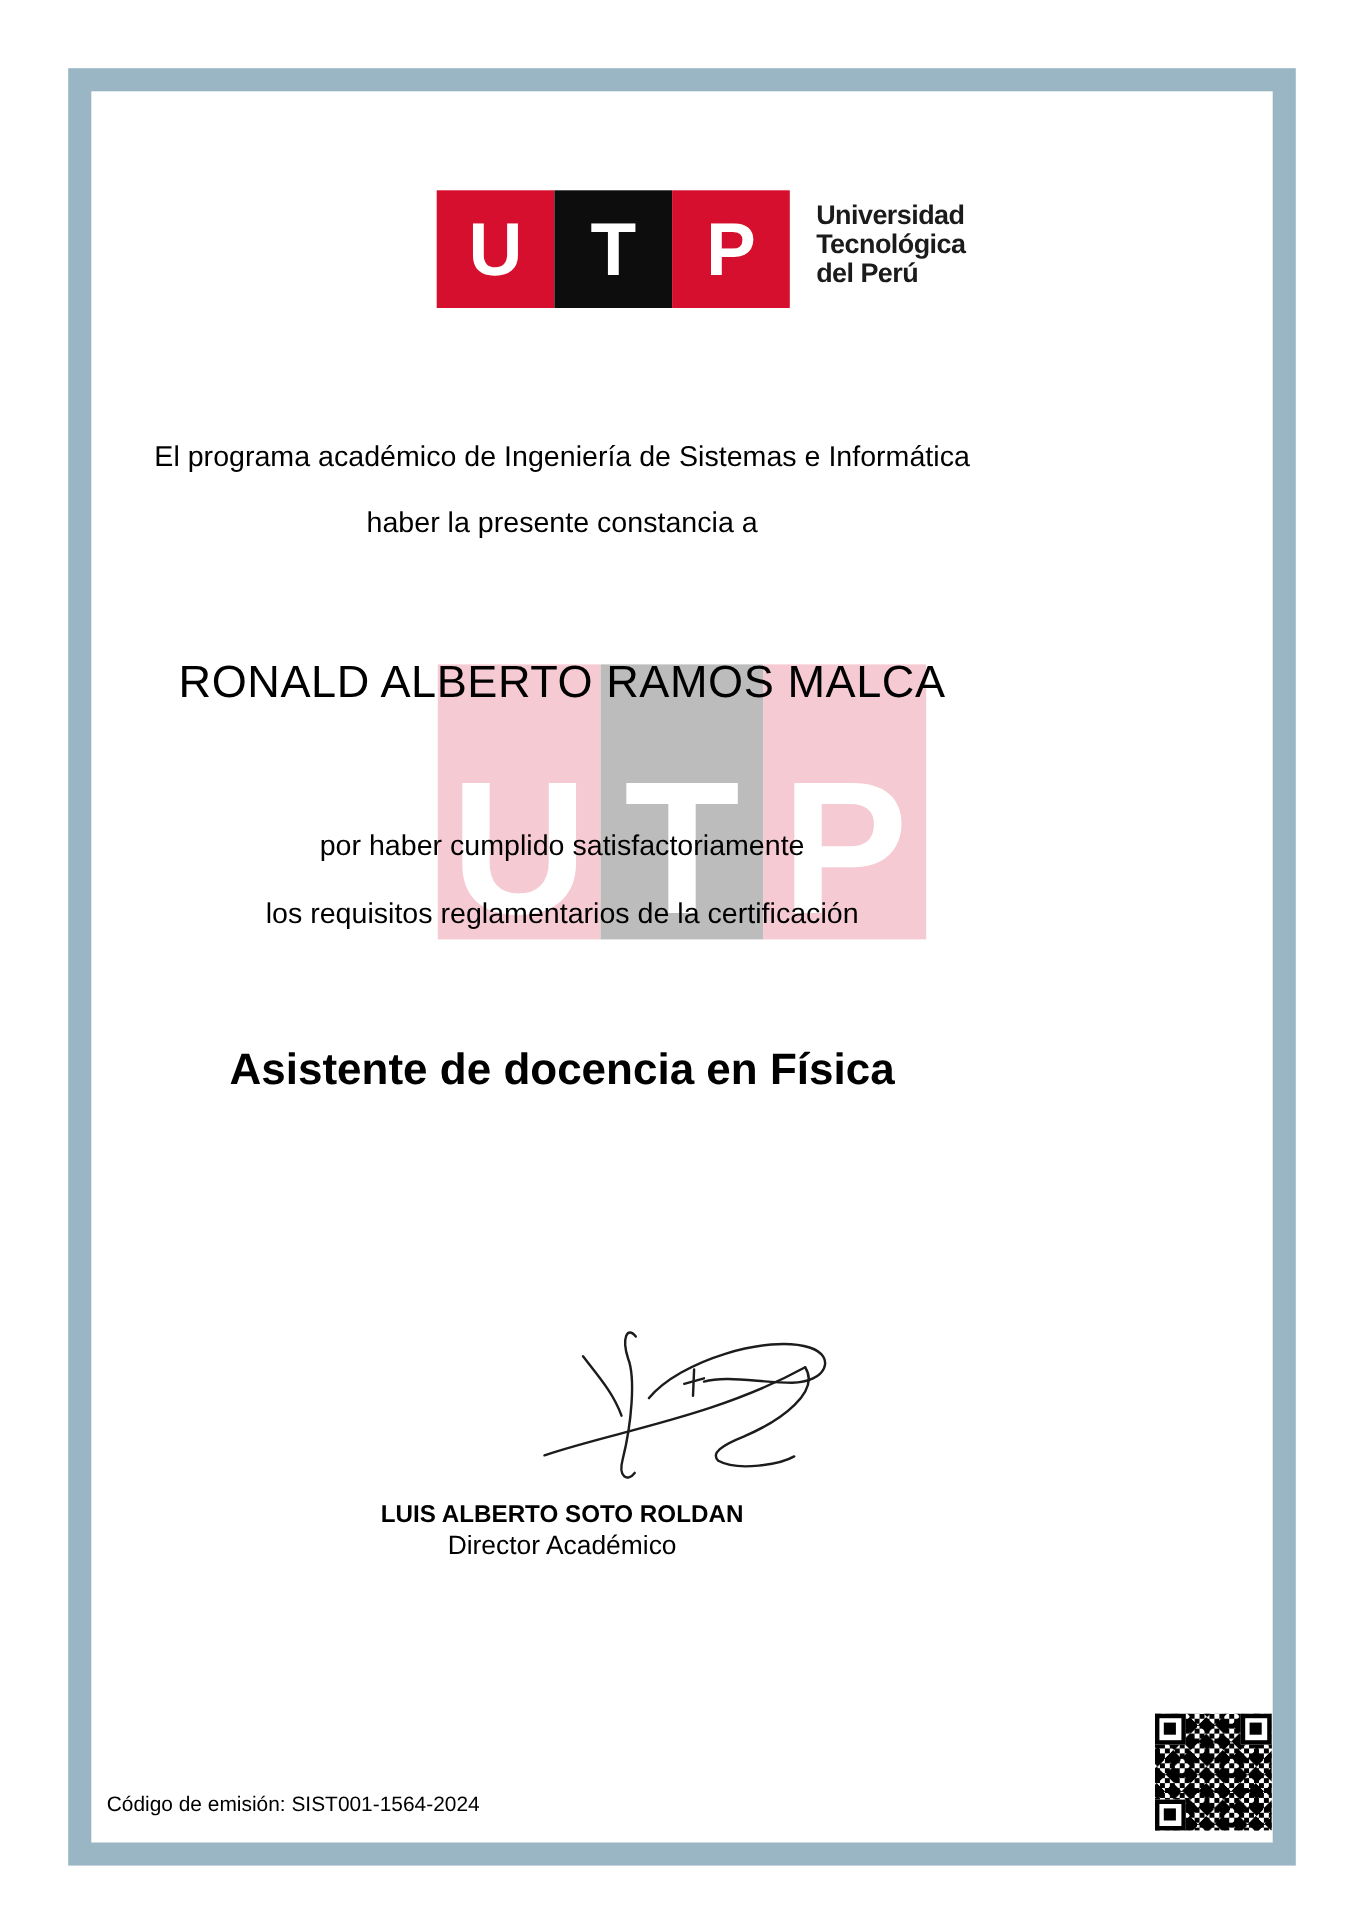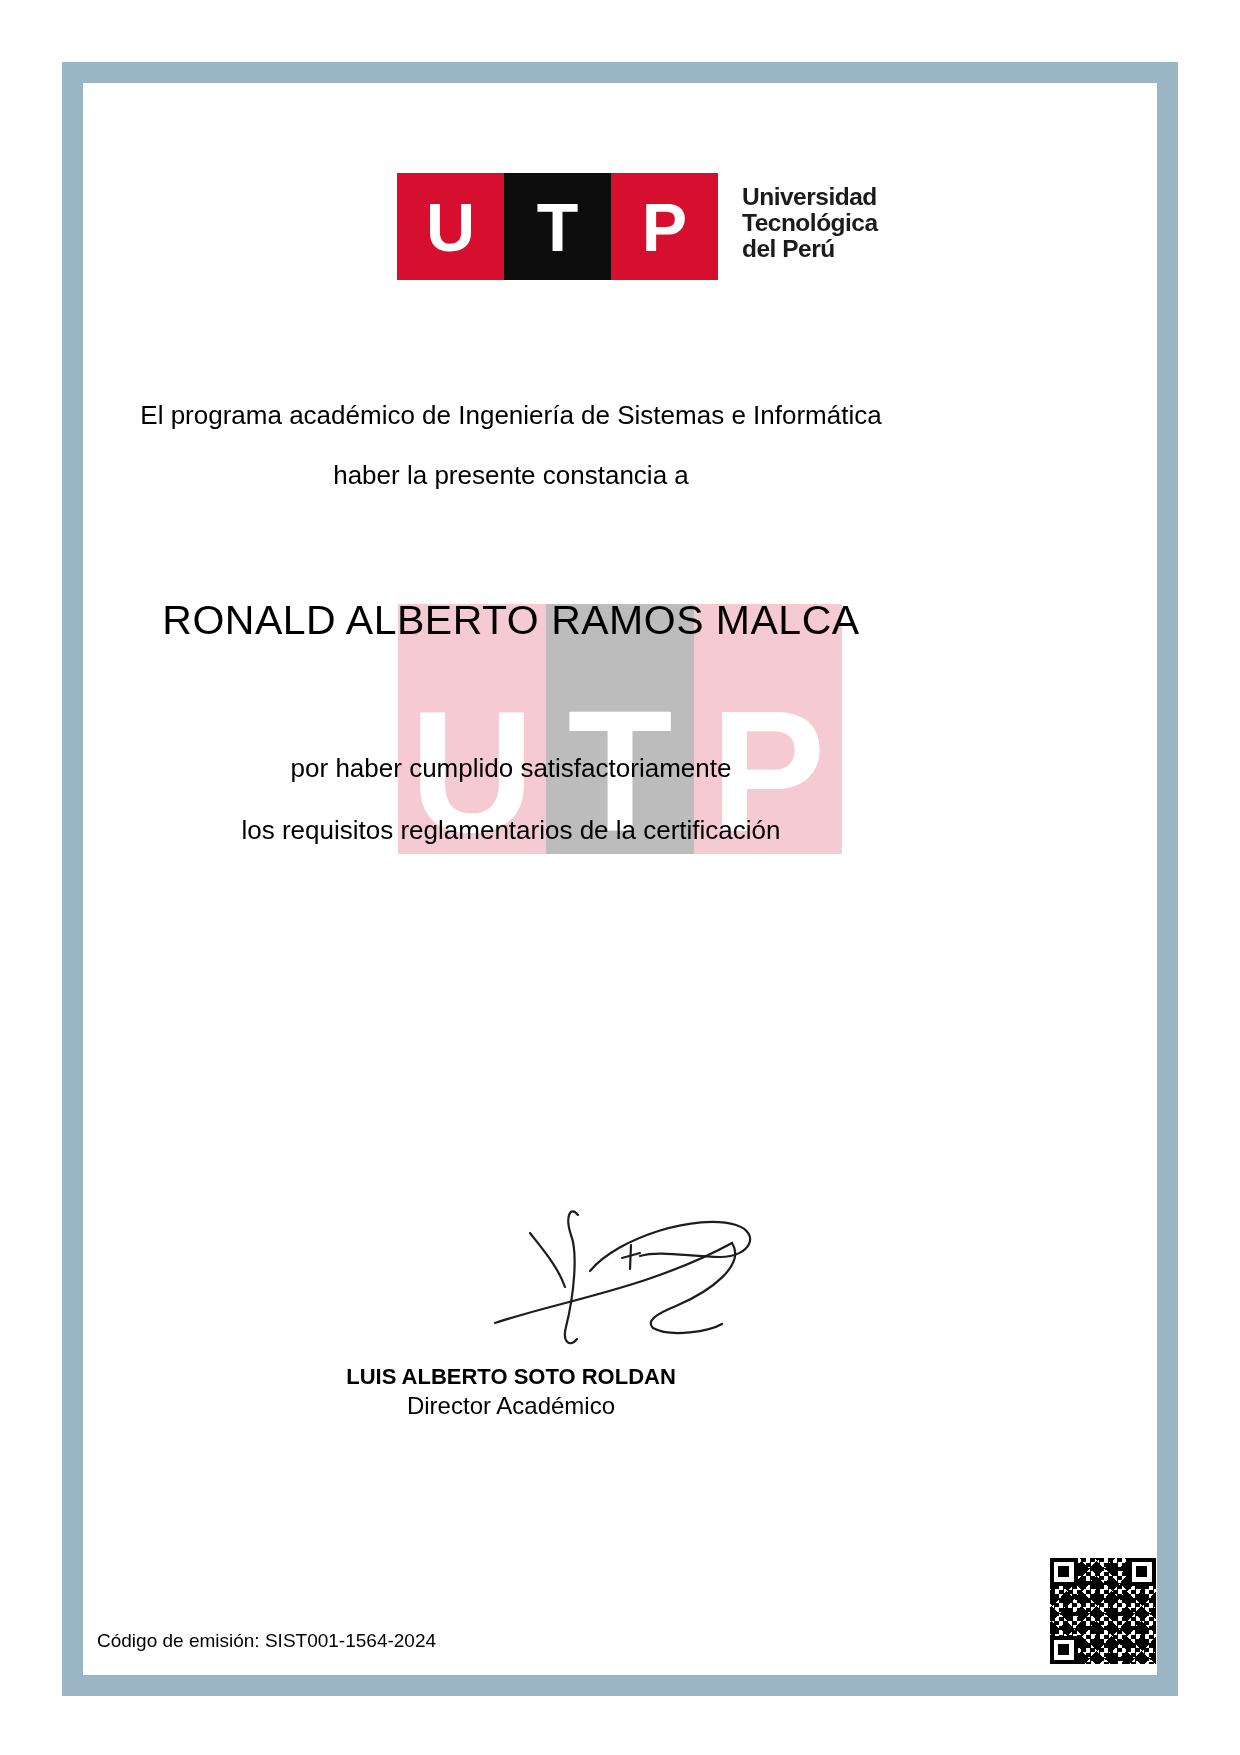--- a/index.html
+++ b/index.html
@@ -140,20 +140,21 @@
     <div class="wm-block pink">
       <span>P</span>
     </div>
   </div>
 
   <div class="cline recipient">RONALD ALBERTO RAMOS MALCA</div>
 
   <div class="cline merit1">por haber cumplido satisfactoriamente</div>
   <div class="cline merit2">los requisitos reglamentarios de la certificación</div>
 
+  <div class="cline cert-title">Asistente de docencia en Física</div>
 
 
   <div class="signature">
     <svg width="300" height="175" viewBox="0 0 300 175" fill="none" xmlns="http://www.w3.org/2000/svg">
       <g stroke="#1c1c1c" stroke-width="2.2" stroke-linecap="round" fill="none">
         <path d="M60,38 C74,56 88,72 95,92"></path>
         <path d="M108,20 C100,10 95,22 101,40 C108,58 104,100 96,132 C92,147 100,153 107,144"></path>
         <path d="M120,76 C148,42 228,18 266,30 C291,38 281,62 250,62 C221,62 190,55 170,61"></path>
         <path d="M25,128 C90,106 180,93 262,48"></path>
         <path d="M262,48 C276,70 241,96 206,111 C186,119 176,126 183,133 C201,143 240,136 252,129"></path>

